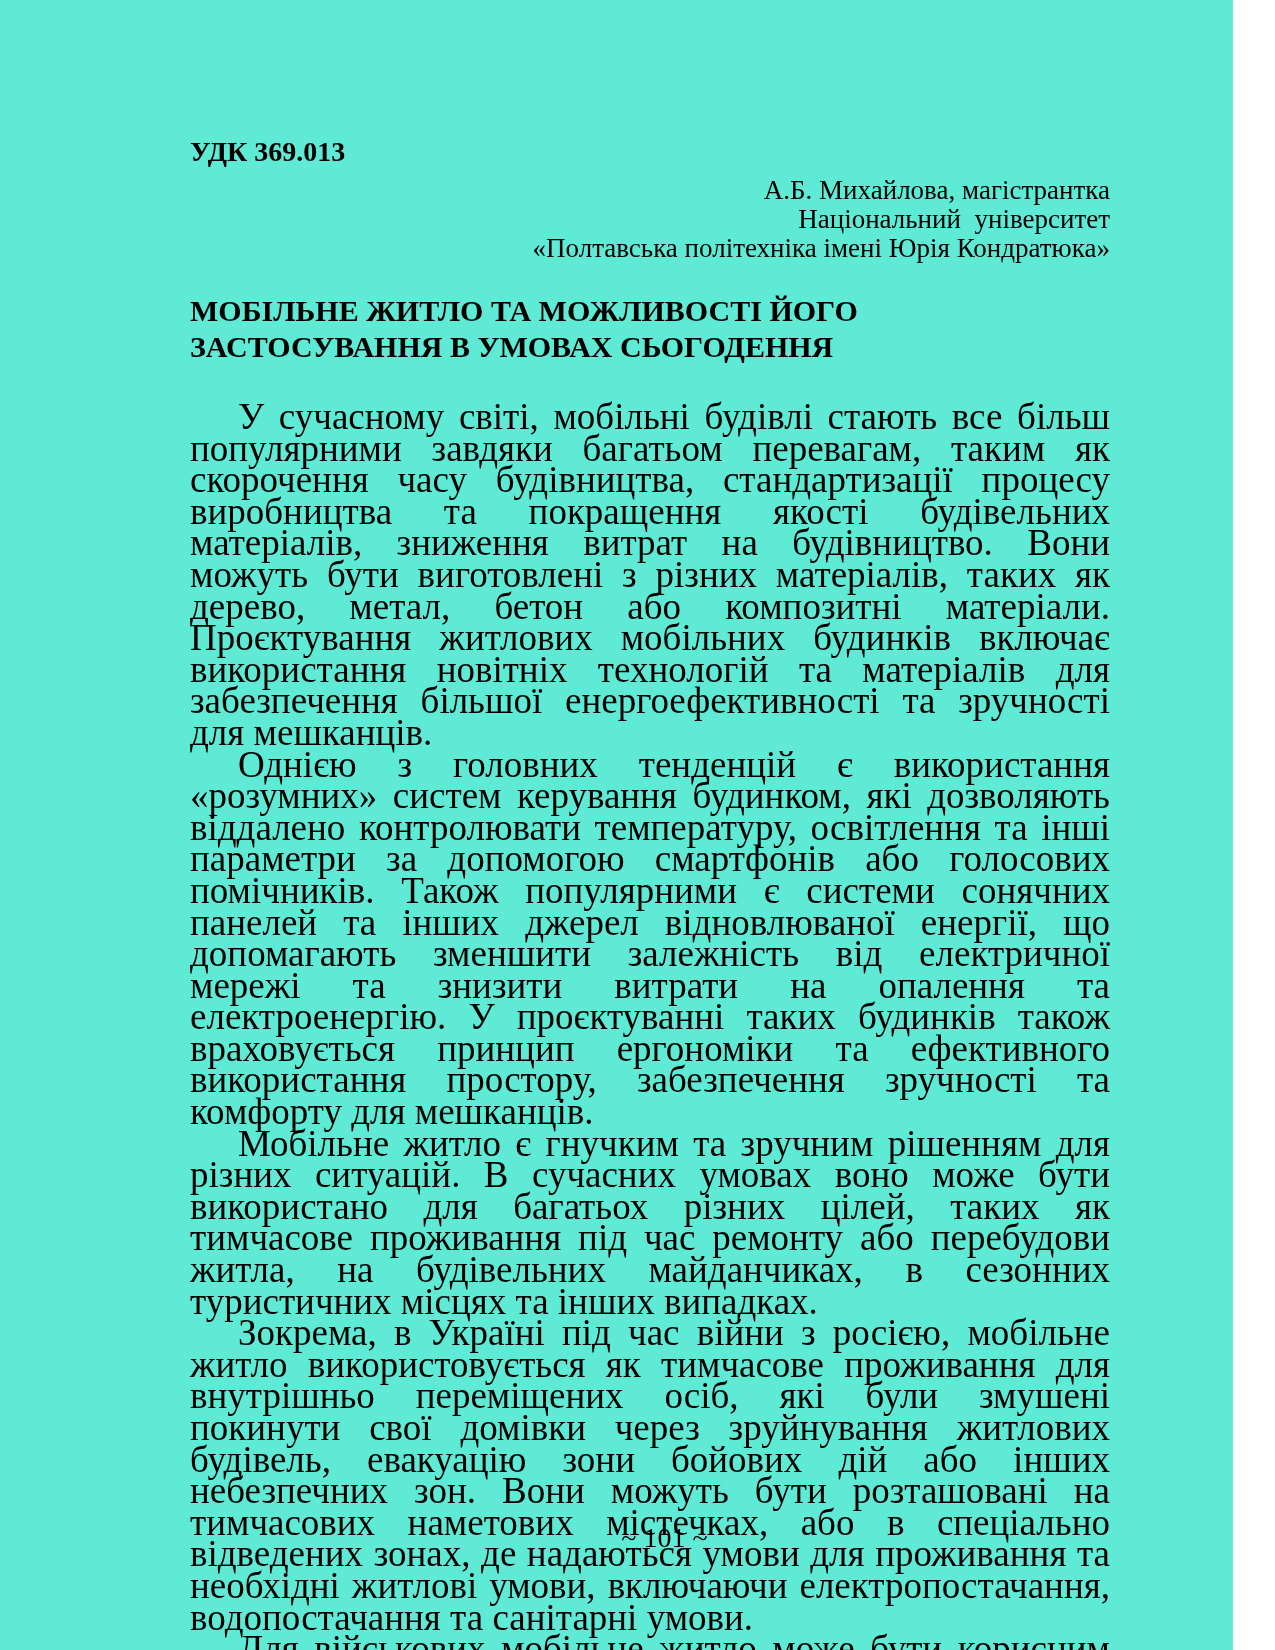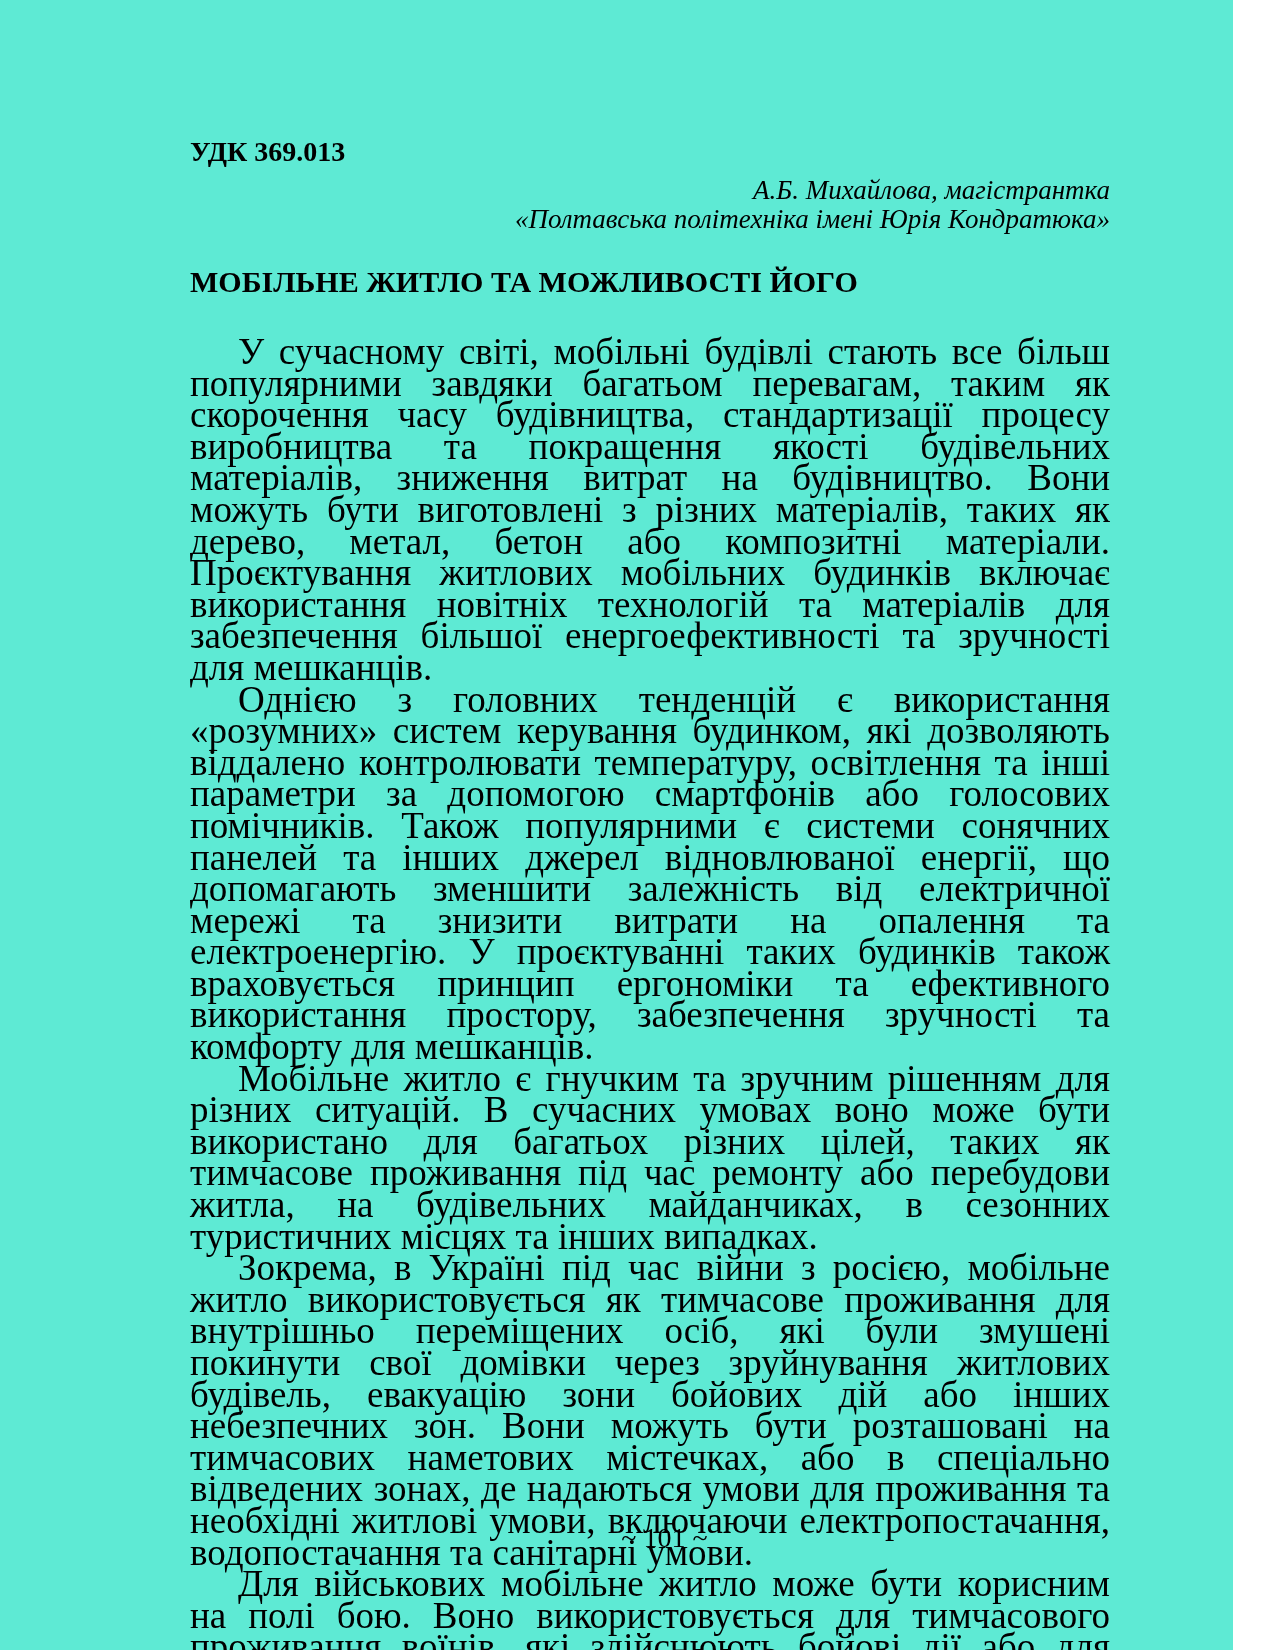--- a/index.html
+++ b/index.html
@@ -26,21 +26,20 @@
     margin-top: 136px;
     font-size: 28px;
     line-height: 32px;
     font-weight: bold;
     text-align: left;
   }
   .byline {
     margin-top: 8px;
     font-size: 27px;
     line-height: 29px;
-    font-style: italic;
     text-align: right;
   }
   .byline-line {
     white-space: pre-wrap;
   }
   .article-title {
     margin-top: 30px;
     font-size: 30px;
     line-height: 36px;
     font-weight: bold;
@@ -73,25 +72,27 @@
 </head>
 <body>
 
 <div class="page">
   <div class="content">
 
     <div class="udc">УДК 369.013</div>
 
     <div class="byline">
       <div class="byline-line">А.Б. Михайлова, магістрантка</div>
+      <div class="byline-line">Національний  університет</div>
       <div class="byline-line">«Полтавська політехніка імені Юрія Кондратюка»</div>
     </div>
 
     <div class="article-title">
       <span>МОБІЛЬНЕ ЖИТЛО ТА МОЖЛИВОСТІ ЙОГО</span>
+      <span>ЗАСТОСУВАННЯ В УМОВАХ СЬОГОДЕННЯ</span>
     </div>
 
     <div class="article-body">
       <p>У сучасному світі, мобільні будівлі стають все більш популярними завдяки багатьом перевагам, таким як скорочення часу будівництва, стандартизації процесу виробництва та покращення якості будівельних матеріалів, зниження витрат на будівництво. Вони можуть бути виготовлені з різних матеріалів, таких як дерево, метал, бетон або композитні матеріали. Проєктування житлових мобільних будинків включає використання новітніх технологій та матеріалів для забезпечення більшої енергоефективності та зручності для мешканців.</p>
       <p>Однією з головних тенденцій є використання «розумних» систем керування будинком, які дозволяють віддалено контролювати температуру, освітлення та інші параметри за допомогою смартфонів або голосових помічників. Також популярними є системи сонячних панелей та інших джерел відновлюваної енергії, що допомагають зменшити залежність від електричної мережі та знизити витрати на опалення та електроенергію. У проєктуванні таких будинків також враховується принцип ергономіки та ефективного використання простору, забезпечення зручності та комфорту для мешканців.</p>
       <p>Мобільне житло є гнучким та зручним рішенням для різних ситуацій. В сучасних умовах воно може бути використано для багатьох різних цілей, таких як тимчасове проживання під час ремонту або перебудови житла, на будівельних майданчиках, в сезонних туристичних місцях та інших випадках.</p>
       <p>Зокрема, в Україні під час війни з росією, мобільне житло використовується як тимчасове проживання для внутрішньо переміщених осіб, які були змушені покинути свої домівки через зруйнування житлових будівель, евакуацію зони бойових дій або інших небезпечних зон. Вони можуть бути розташовані на тимчасових наметових містечках, або в спеціально відведених зонах, де надаються умови для проживання та необхідні житлові умови, включаючи електропостачання, водопостачання та санітарні умови.</p>
       <p>Для військових мобільне житло може бути корисним на полі бою. Воно використовується для тимчасового проживання воїнів, які здійснюють бойові дії або для забезпечення медичної допомоги тим, хто потребує.</p>
     </div>
 

